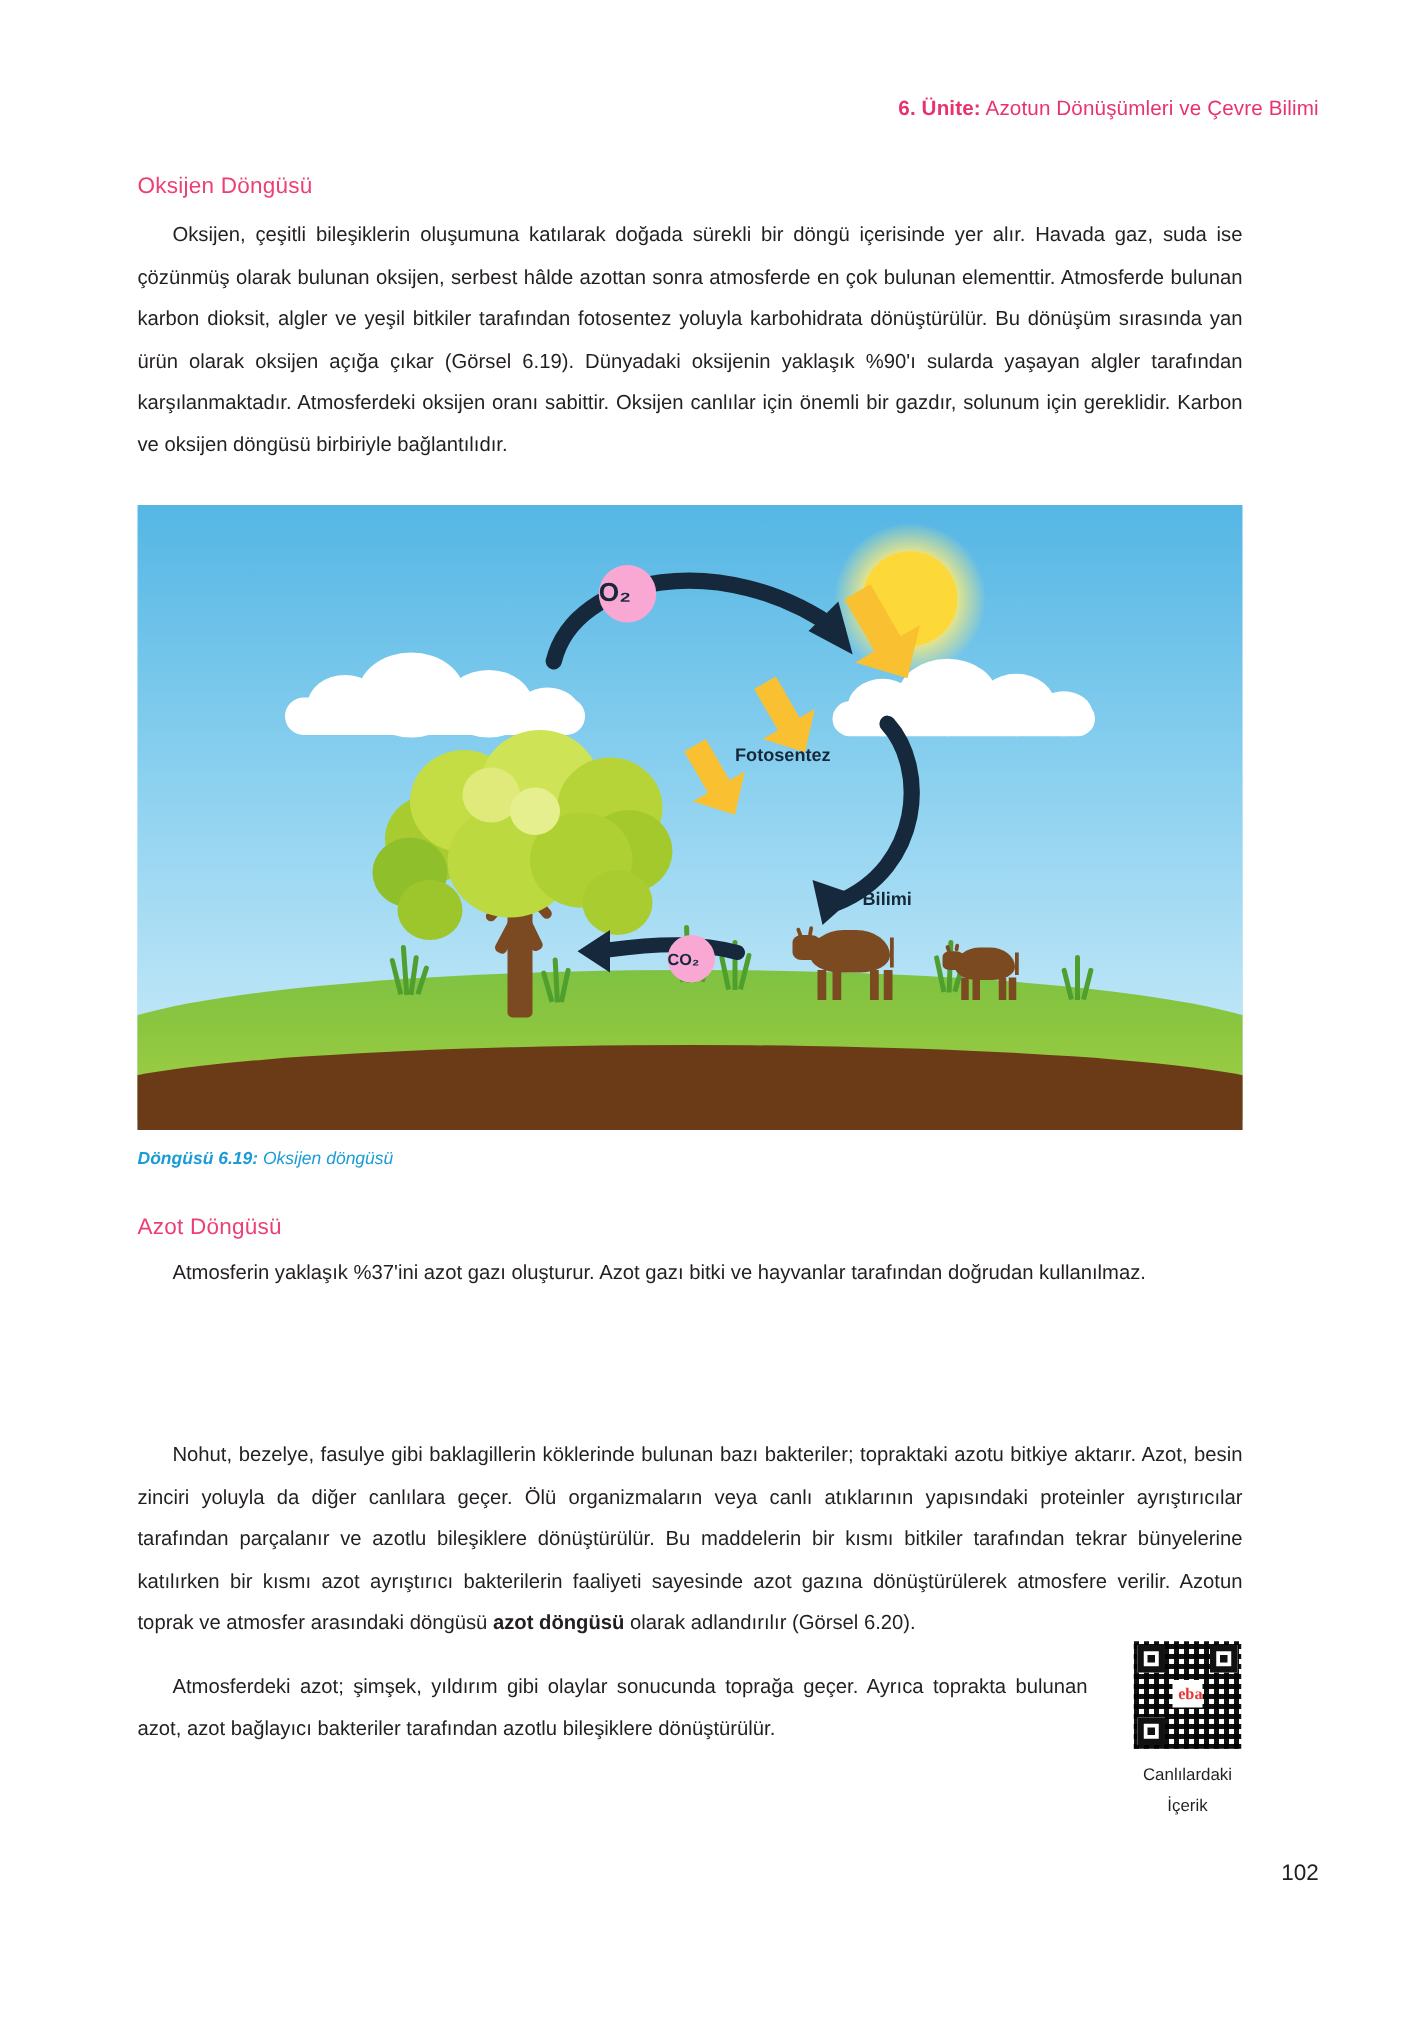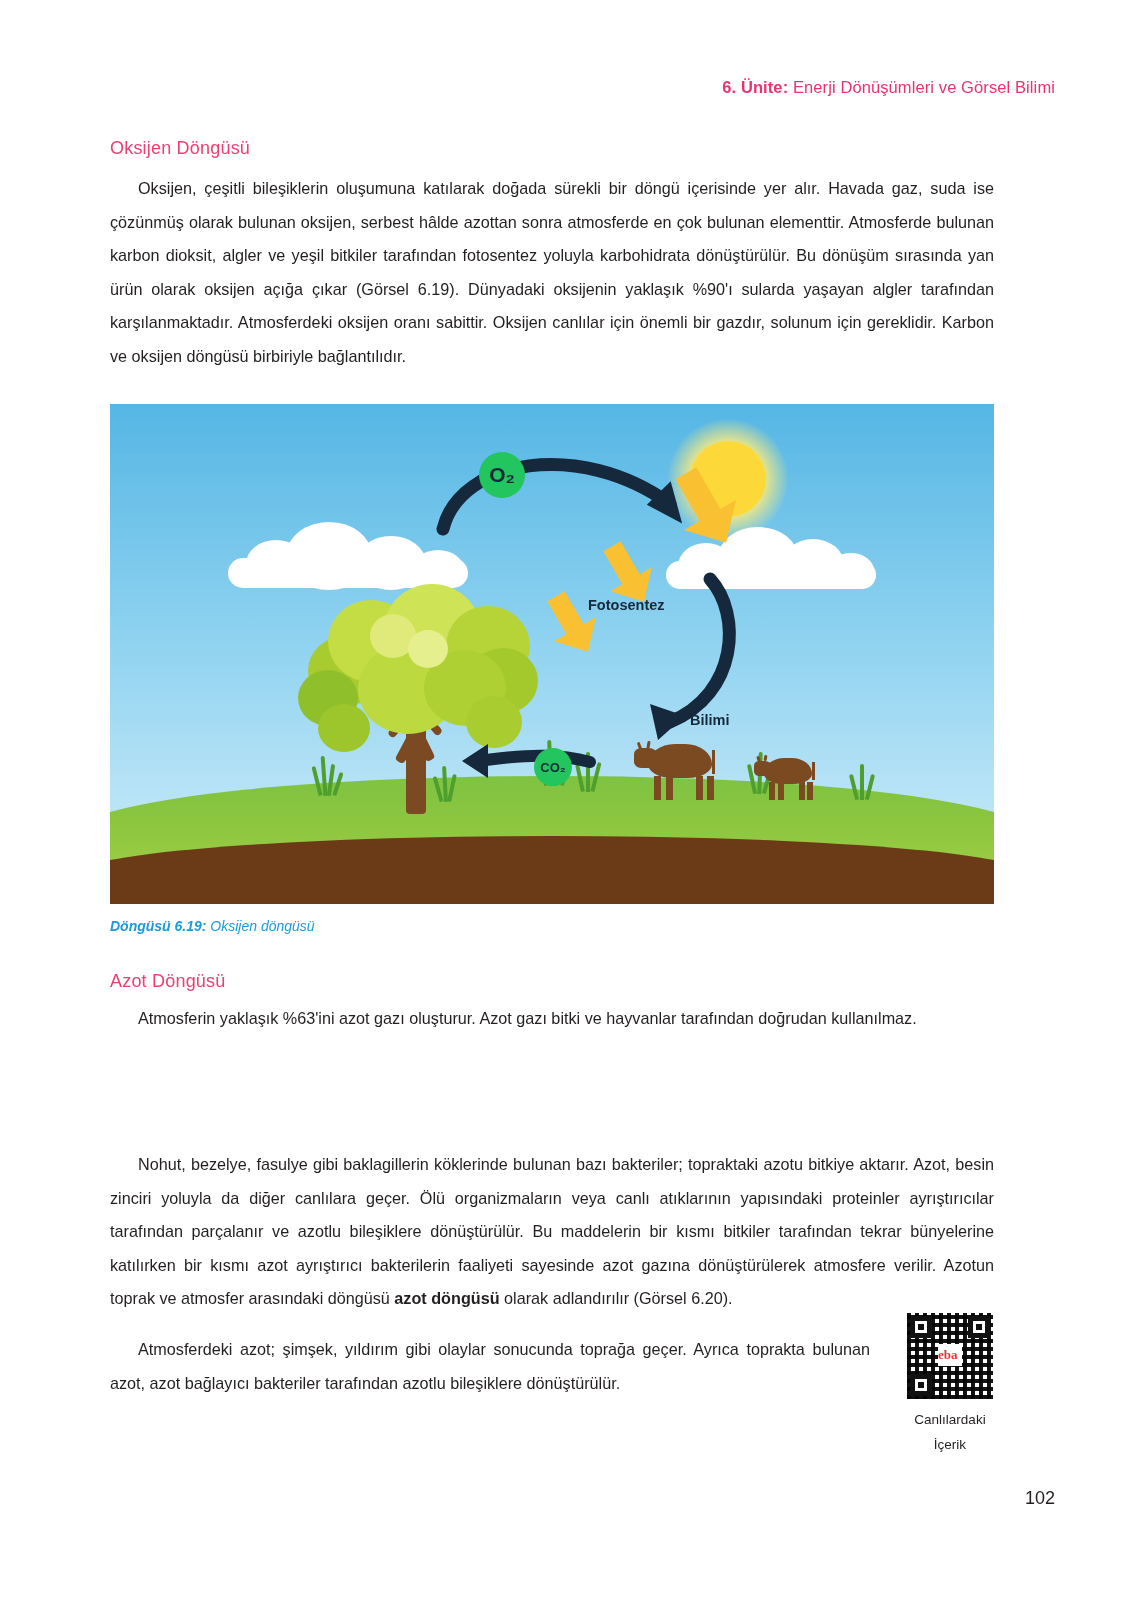--- a/index.html
+++ b/index.html
@@ -130,21 +130,21 @@
   }
   .qr .q-logo {
     position: absolute;
     left: 31px; top: 31px;
     width: 24px; height: 22px;
     background: #fff;
     color: #e33;
     font-size: 13px;
     font-weight: bold;
     line-height: 22px;
-    text-align: left;
+    text-align: right;
     font-family: "Liberation Serif", serif;
   }
   .qr-label {
     margin-top: 8px;
     font-size: 13.5px;
     line-height: 25px;
     color: #231f20;
   }
 
   
@@ -268,25 +268,25 @@
   }
   .cow-tail {
     position: absolute;
     background: #7c4a20;
     width: 3px; height: 24px;
   }
 
   
   .bubble {
     position: absolute;
-    background: #22c55e;
+    background: #f9a8d4;
     border-radius: 50%;
     display: flex;
     align-items: center;
-    justify-content: center;
+    justify-content: flex-start;
     font-weight: bold;
     color: #16293c;
     box-shadow: 0 0 0 0 #fff;
   }
   #bubble-o2 {
     left: 369px; top: 48px;
     width: 46px; height: 46px;
     font-size: 21px;
   }
   #bubble-co2 {
@@ -312,21 +312,21 @@
     pointer-events: none;
   }
 </style>
 </head>
 <body>
 
 <div class="page">
 
   <div class="header">
     <span class="unit">6. Ünite:</span>
-    <span class="unit-title">Enerji Dönüşümleri ve Görsel Bilimi</span>
+    <span class="unit-title">Azotun Dönüşümleri ve Çevre Bilimi</span>
   </div>
 
   <div class="h-sub" id="h-oksijen">Oksijen Döngüsü</div>
 
   <div class="para indent" id="p1">Oksijen, çeşitli bileşiklerin oluşumuna katılarak doğada sürekli bir döngü içerisinde yer alır. Havada gaz, suda ise çözünmüş olarak bulunan oksijen, serbest hâlde azottan sonra atmosferde en çok bulunan elementtir. Atmosferde bulunan karbon dioksit, algler ve yeşil bitkiler tarafından fotosentez yoluyla karbohidrata dönüştürülür. Bu dönüşüm sırasında yan ürün olarak oksijen açığa çıkar (Görsel 6.19). Dünyadaki oksijenin yaklaşık %90'ı sularda yaşayan algler tarafından karşılanmaktadır. Atmosferdeki oksijen oranı sabittir. Oksijen canlılar için önemli bir gazdır, solunum için gereklidir. Karbon ve oksijen döngüsü birbiriyle bağlantılıdır.</div>
 
   <div class="figure">
 
     <div class="sky"></div>
 
@@ -460,21 +460,21 @@
     <div class="label" id="label-sol">Bilimi</div>
   </div>
 
   <div class="fig-caption">
     <b>Döngüsü 6.19:</b>
     <span>Oksijen döngüsü</span>
   </div>
 
   <div class="h-sub" id="h-azot">Azot Döngüsü</div>
 
-  <div class="para indent" id="p2">Atmosferin yaklaşık %63'ini azot gazı oluşturur. Azot gazı bitki ve hayvanlar tarafından doğrudan kullanılmaz.</div>
+  <div class="para indent" id="p2">Atmosferin yaklaşık %37'ini azot gazı oluşturur. Azot gazı bitki ve hayvanlar tarafından doğrudan kullanılmaz.</div>
   <div class="para indent" id="p4"><span>Nohut, bezelye, fasulye gibi baklagillerin köklerinde bulunan bazı bakteriler; topraktaki azotu bitkiye aktarır. Azot, besin zinciri yoluyla da diğer canlılara geçer. Ölü organizmaların veya canlı atıklarının yapısındaki proteinler ayrıştırıcılar tarafından parçalanır ve azotlu bileşiklere dönüştürülür. Bu maddelerin bir kısmı bitkiler tarafından tekrar bünyelerine katılırken bir kısmı azot ayrıştırıcı bakterilerin faaliyeti sayesinde azot gazına dönüştürülerek atmosfere verilir. Azotun toprak ve atmosfer arasındaki döngüsü </span><b>azot döngüsü</b><span> olarak adlandırılır (Görsel 6.20).</span></div>
   <div class="para indent" id="p5">Atmosferdeki azot; şimşek, yıldırım gibi olaylar sonucunda toprağa geçer. Ayrıca toprakta bulunan azot, azot bağlayıcı bakteriler tarafından azotlu bileşiklere dönüştürülür.</div>
 
   <div class="qr-wrap">
     <div class="qr">
       <div class="q-corner tl">
           <i></i>
         </div>
       <div class="q-corner tr">
           <i></i>

